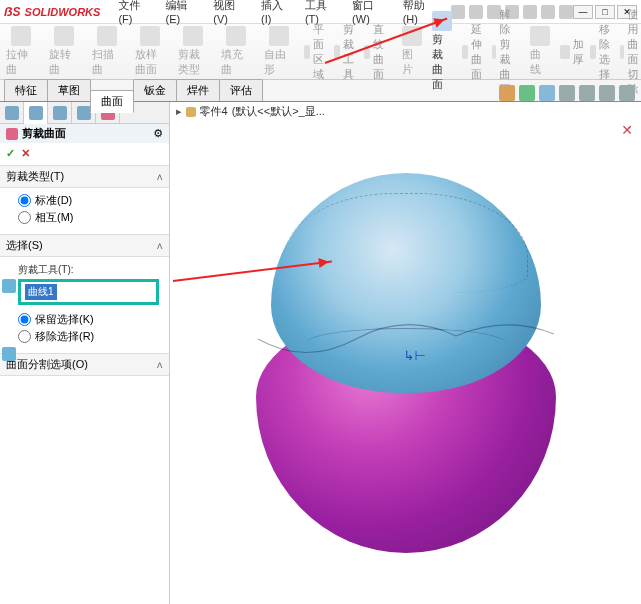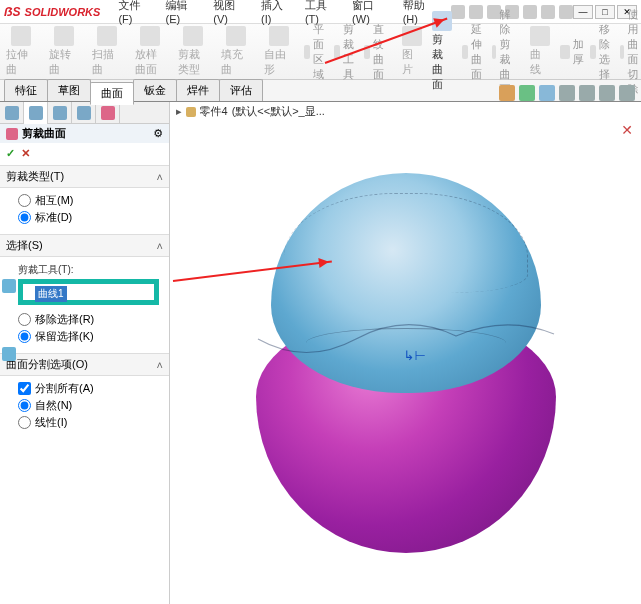--- a/index.html
+++ b/index.html
@@ -23,21 +23,21 @@
   .ritem.active { color: #333; }
   .ricon { width: 20px; height: 20px; background: #e0e0e0; border-radius: 2px; margin-bottom: 1px; }
   .ritem.active .ricon { background: #c4d8ed; }
   .ritem-sm { display: flex; align-items: center; gap: 3px; color: #999; font-size: 10px; }
   .ricon-sm { width: 14px; height: 14px; background: #ddd; border-radius: 2px; }
   .rcol { display: flex; flex-direction: row; gap: 2px; }
   
   
   .tabbar { height: 22px; background: #f5f5f5; display: flex; align-items: flex-end; border-bottom: 1px solid #888; padding-left: 4px; }
   .tab { padding: 3px 10px; border: 1px solid #aaa; border-bottom: none; background: #ededed; margin-right: -1px; cursor: pointer; font-size: 11px; border-radius: 2px 2px 0 0; }
-  .tab.active { background: #fff; border-bottom: 1px solid #fff; position: relative; top: 4px; }
+  .tab.active { background: #fff; border-bottom: 1px solid #fff; position: relative; top: 12px; }
   .viewtools { margin-left: auto; display: flex; gap: 4px; padding-right: 6px; align-items: center; }
   .vtbtn { width: 16px; height: 16px; border-radius: 2px; }
   
   
   .content { display: flex; height: 502px; }
   
   
   .leftpanel { width: 170px; background: #fff; border-right: 1px solid #ccc; display: flex; flex-direction: column; }
   .panel-tabs { height: 22px; display: flex; background: #f0f0f0; border-bottom: 1px solid #ccc; }
   .ptab { width: 24px; height: 22px; display: flex; align-items: center; justify-content: center; border-right: 1px solid #ccc; cursor: pointer; }
@@ -47,21 +47,21 @@
   .okbtn { color: #2a9d2a; font-weight: bold; cursor: pointer; }
   .cancelbtn { color: #c0392b; font-weight: bold; cursor: pointer; }
   
   .panel-body { flex: 1; overflow: auto; padding: 2px 0; }
   .section { margin-bottom: 4px; }
   .section-header { display: flex; align-items: center; padding: 3px 6px; background: #f5f5f5; border-top: 1px solid #ddd; border-bottom: 1px solid #ddd; cursor: pointer; }
   .section-header .tgl { margin-left: auto; color: #666; }
   .section-body { padding: 4px 10px 4px 18px; }
   .radio-row, .check-row { display: flex; align-items: center; gap: 4px; padding: 1px 0; }
   .field-label { font-size: 10px; color: #333; margin: 2px 0; }
-  .listbox { width: 100%; height: 26px; border: 5px solid #14b8a6; background: #fff; padding: 2px 12px; }
+  .listbox { width: 100%; height: 26px; border: 3px solid #14b8a6; background: #fff; padding: 2px 4px; }
   .selitem { background: #3478c7; color: #fff; padding: 1px 3px; display: inline-block; font-size: 10px; }
   .pink-input { width: 100%; background: #e985c2; color: #fff; padding: 2px 4px; font-size: 10px; border: 1px solid #888; }
   .side-icon { width: 14px; height: 14px; background: #6ab4d8; position: absolute; margin-left: -16px; border-radius: 2px; }
   
   
   .viewport { flex: 1; background: #fff; position: relative; overflow: hidden; }
   .breadcrumb { position: absolute; top: 2px; left: 6px; display: flex; align-items: center; gap: 4px; font-size: 10px; color: #333; z-index: 5; }
   .bc-expand { color: #555; }
   .vpclose { position: absolute; top: 20px; right: 8px; color: #c44; font-size: 14px; cursor: pointer; z-index: 5; }
   
@@ -249,72 +249,58 @@
     </div>
     <div class="panel-body">
 
       <div class="section">
         <div class="section-header">
           <span>剪裁类型(T)</span>
             <span class="tgl">˄</span>
         </div>
         <div class="section-body">
           <div class="radio-row">
+              <input type="radio" checked="" style="">
+              <span>标准(D)</span>
+            </div>
+          <div class="radio-row">
               <input type="radio" style="">
               <span>相互(M)</span>
-            </div>
-          <div class="radio-row">
-              <input type="radio" checked="" style="">
-              <span>标准(D)</span>
             </div>
         </div>
       </div>
 
       <div class="section">
         <div class="section-header">
           <span>选择(S)</span>
             <span class="tgl">˄</span>
         </div>
         <div class="section-body" style="position:relative">
           <div class="field-label">剪裁工具(T):</div>
           <span class="side-icon"></span>
           <div class="listbox">
             <span class="selitem">曲线1</span>
           </div>
           <div style="height:6px"></div>
           <div class="radio-row">
+              <input type="radio" checked="" style="">
+              <span>保留选择(K)</span>
+            </div>
+          <div class="radio-row">
               <input type="radio" style="">
               <span>移除选择(R)</span>
-            </div>
-          <div class="radio-row">
-              <input type="radio" checked="" style="">
-              <span>保留选择(K)</span>
             </div>
           <span class="side-icon" style="margin-top:2px"></span>
         </div>
       </div>
 
       <div class="section">
         <div class="section-header">
           <span>曲面分割选项(O)</span>
             <span class="tgl">˄</span>
-        </div>
-        <div class="section-body">
-          <div class="check-row">
-              <input type="checkbox" checked="" style="">
-              <span>分割所有(A)</span>
-            </div>
-          <div class="radio-row">
-              <input type="radio" checked="" style="">
-              <span>自然(N)</span>
-            </div>
-          <div class="radio-row">
-              <input type="radio" style="">
-              <span>线性(I)</span>
-            </div>
         </div>
       </div>
     </div>
   </div>
 
   <div class="viewport">
     <div class="breadcrumb">
       <span class="bc-expand">▸</span>
       <span style="width:10px;height:10px;background:#d8b060;display:inline-block;border-radius:2px"></span>
       <span>零件4</span>

